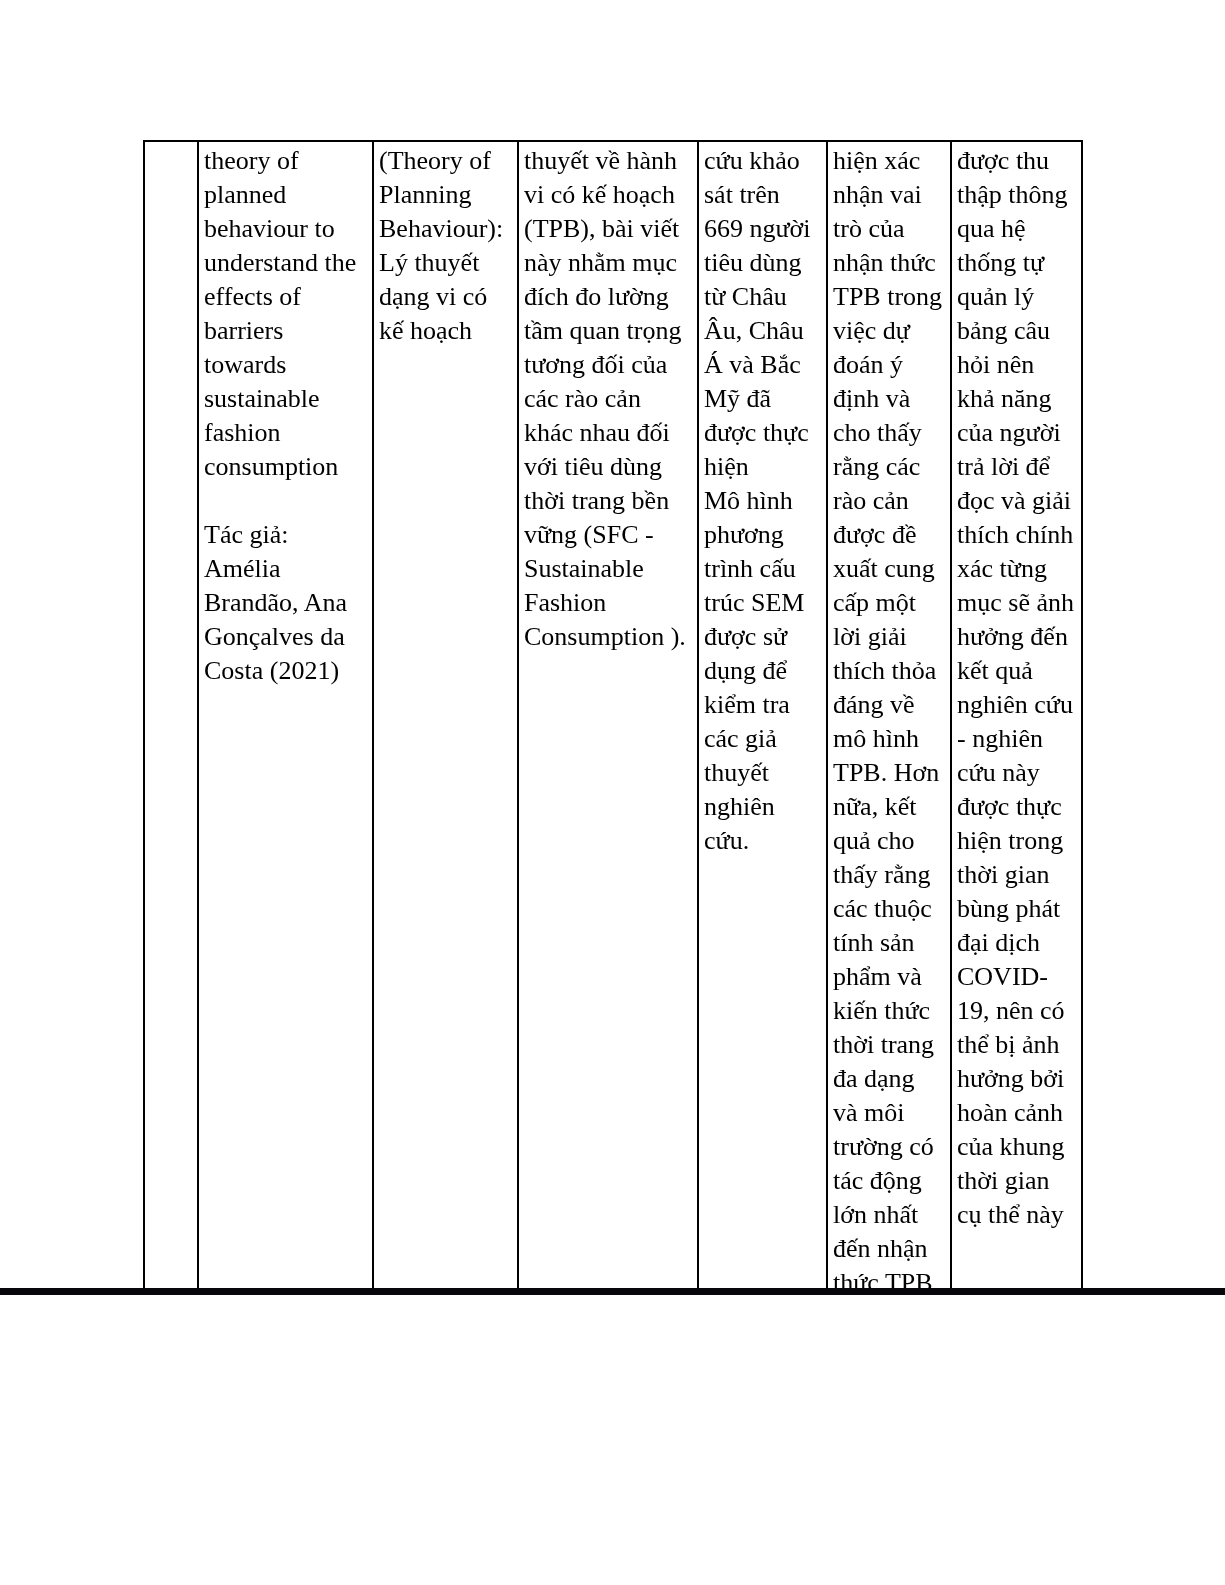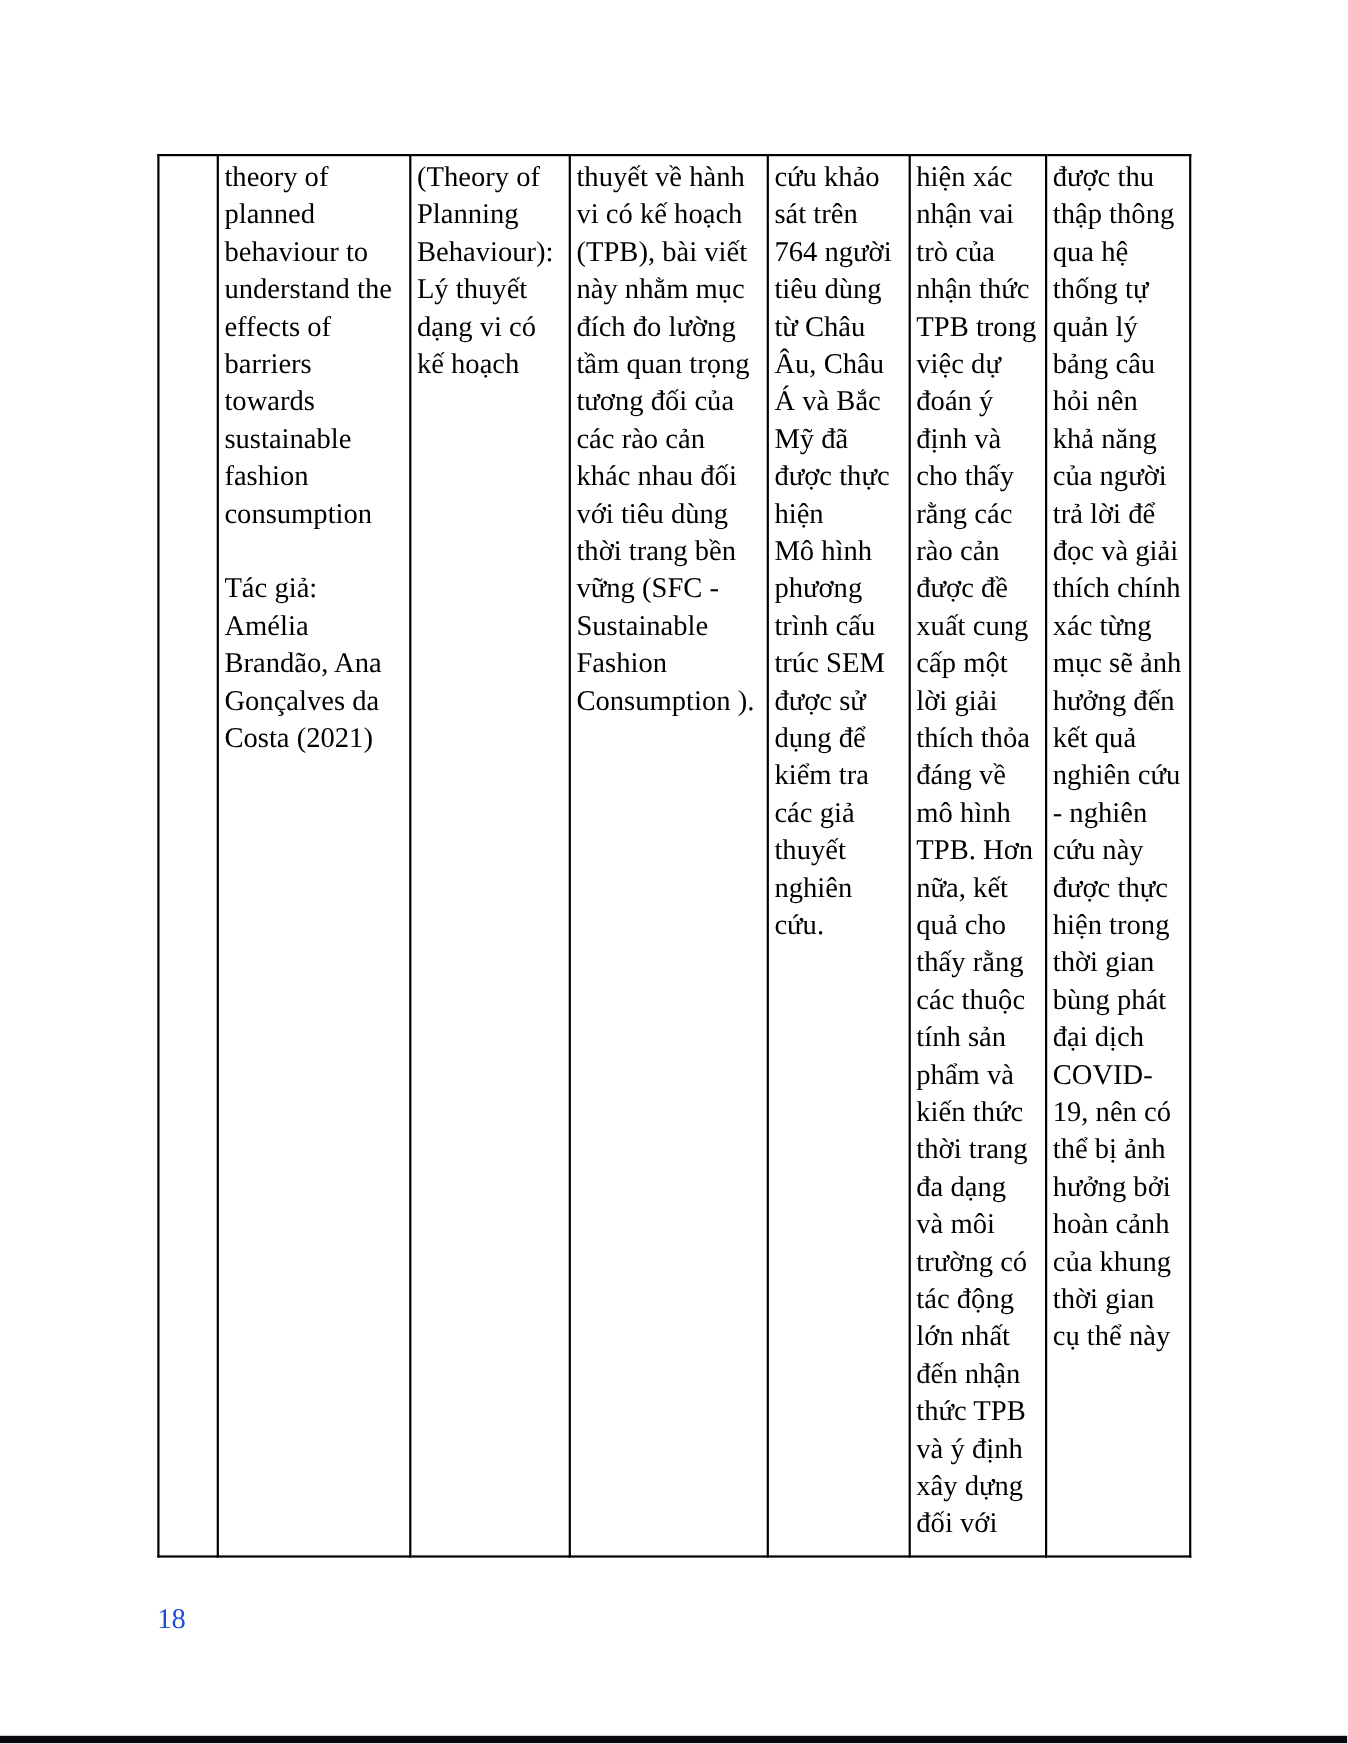--- a/index.html
+++ b/index.html
@@ -3,21 +3,21 @@
 <meta charset="utf-8">
 <style>
   html, body {
     margin: 0;
     padding: 0;
     background: #ffffff;
   }
   .page {
     position: relative;
     width: 1225px;
-    height: 1585px;
+    height: 1295px;
     background: #ffffff;
     overflow: hidden;
     font-family: "Liberation Serif", serif;
     color: #000000;
   }
   table.review-table {
     position: absolute;
     left: 143px;
     top: 140px;
     width: 938px;
@@ -73,21 +73,21 @@
     </colgroup>
     <tbody>
       <tr class="review-row">
         <td></td>
         <td>theory of planned behaviour to understand the effects of barriers towards sustainable fashion consumption
 
 Tác giả:
 Amélia Brandão, Ana Gonçalves da Costa (2021)</td>
         <td>(Theory of Planning Behaviour): Lý thuyết dạng vi có kế hoạch</td>
         <td>thuyết về hành vi có kế hoạch (TPB), bài viết này nhằm mục đích đo lường tầm quan trọng tương đối của các rào cản khác nhau đối với tiêu dùng thời trang bền vững (SFC - Sustainable Fashion Consumption ).</td>
-        <td>cứu khảo sát trên 764 người tiêu dùng từ Châu Âu, Châu Á và Bắc Mỹ đã được thực hiện
+        <td>cứu khảo sát trên 669 người tiêu dùng từ Châu Âu, Châu Á và Bắc Mỹ đã được thực hiện
 Mô hình phương trình cấu trúc SEM được sử dụng để kiểm tra các giả thuyết nghiên cứu.</td>
         <td>hiện xác nhận vai trò của nhận thức TPB trong việc dự đoán ý định và cho thấy rằng các rào cản được đề xuất cung cấp một lời giải thích thỏa đáng về mô hình TPB. Hơn nữa, kết quả cho thấy rằng các thuộc tính sản phẩm và kiến thức thời trang đa dạng và môi trường có tác động lớn nhất đến nhận thức TPB và ý định xây dựng đối với</td>
         <td>được thu thập thông qua hệ thống tự quản lý bảng câu hỏi nên khả năng của người trả lời để đọc và giải thích chính xác từng mục sẽ ảnh hưởng đến kết quả nghiên cứu
 - nghiên cứu này được thực hiện trong thời gian bùng phát đại dịch COVID-19, nên có thể bị ảnh hưởng bởi hoàn cảnh của khung thời gian cụ thể này</td>
       </tr>
     </tbody>
   </table>
 
   <div class="page-number">18</div>
 

